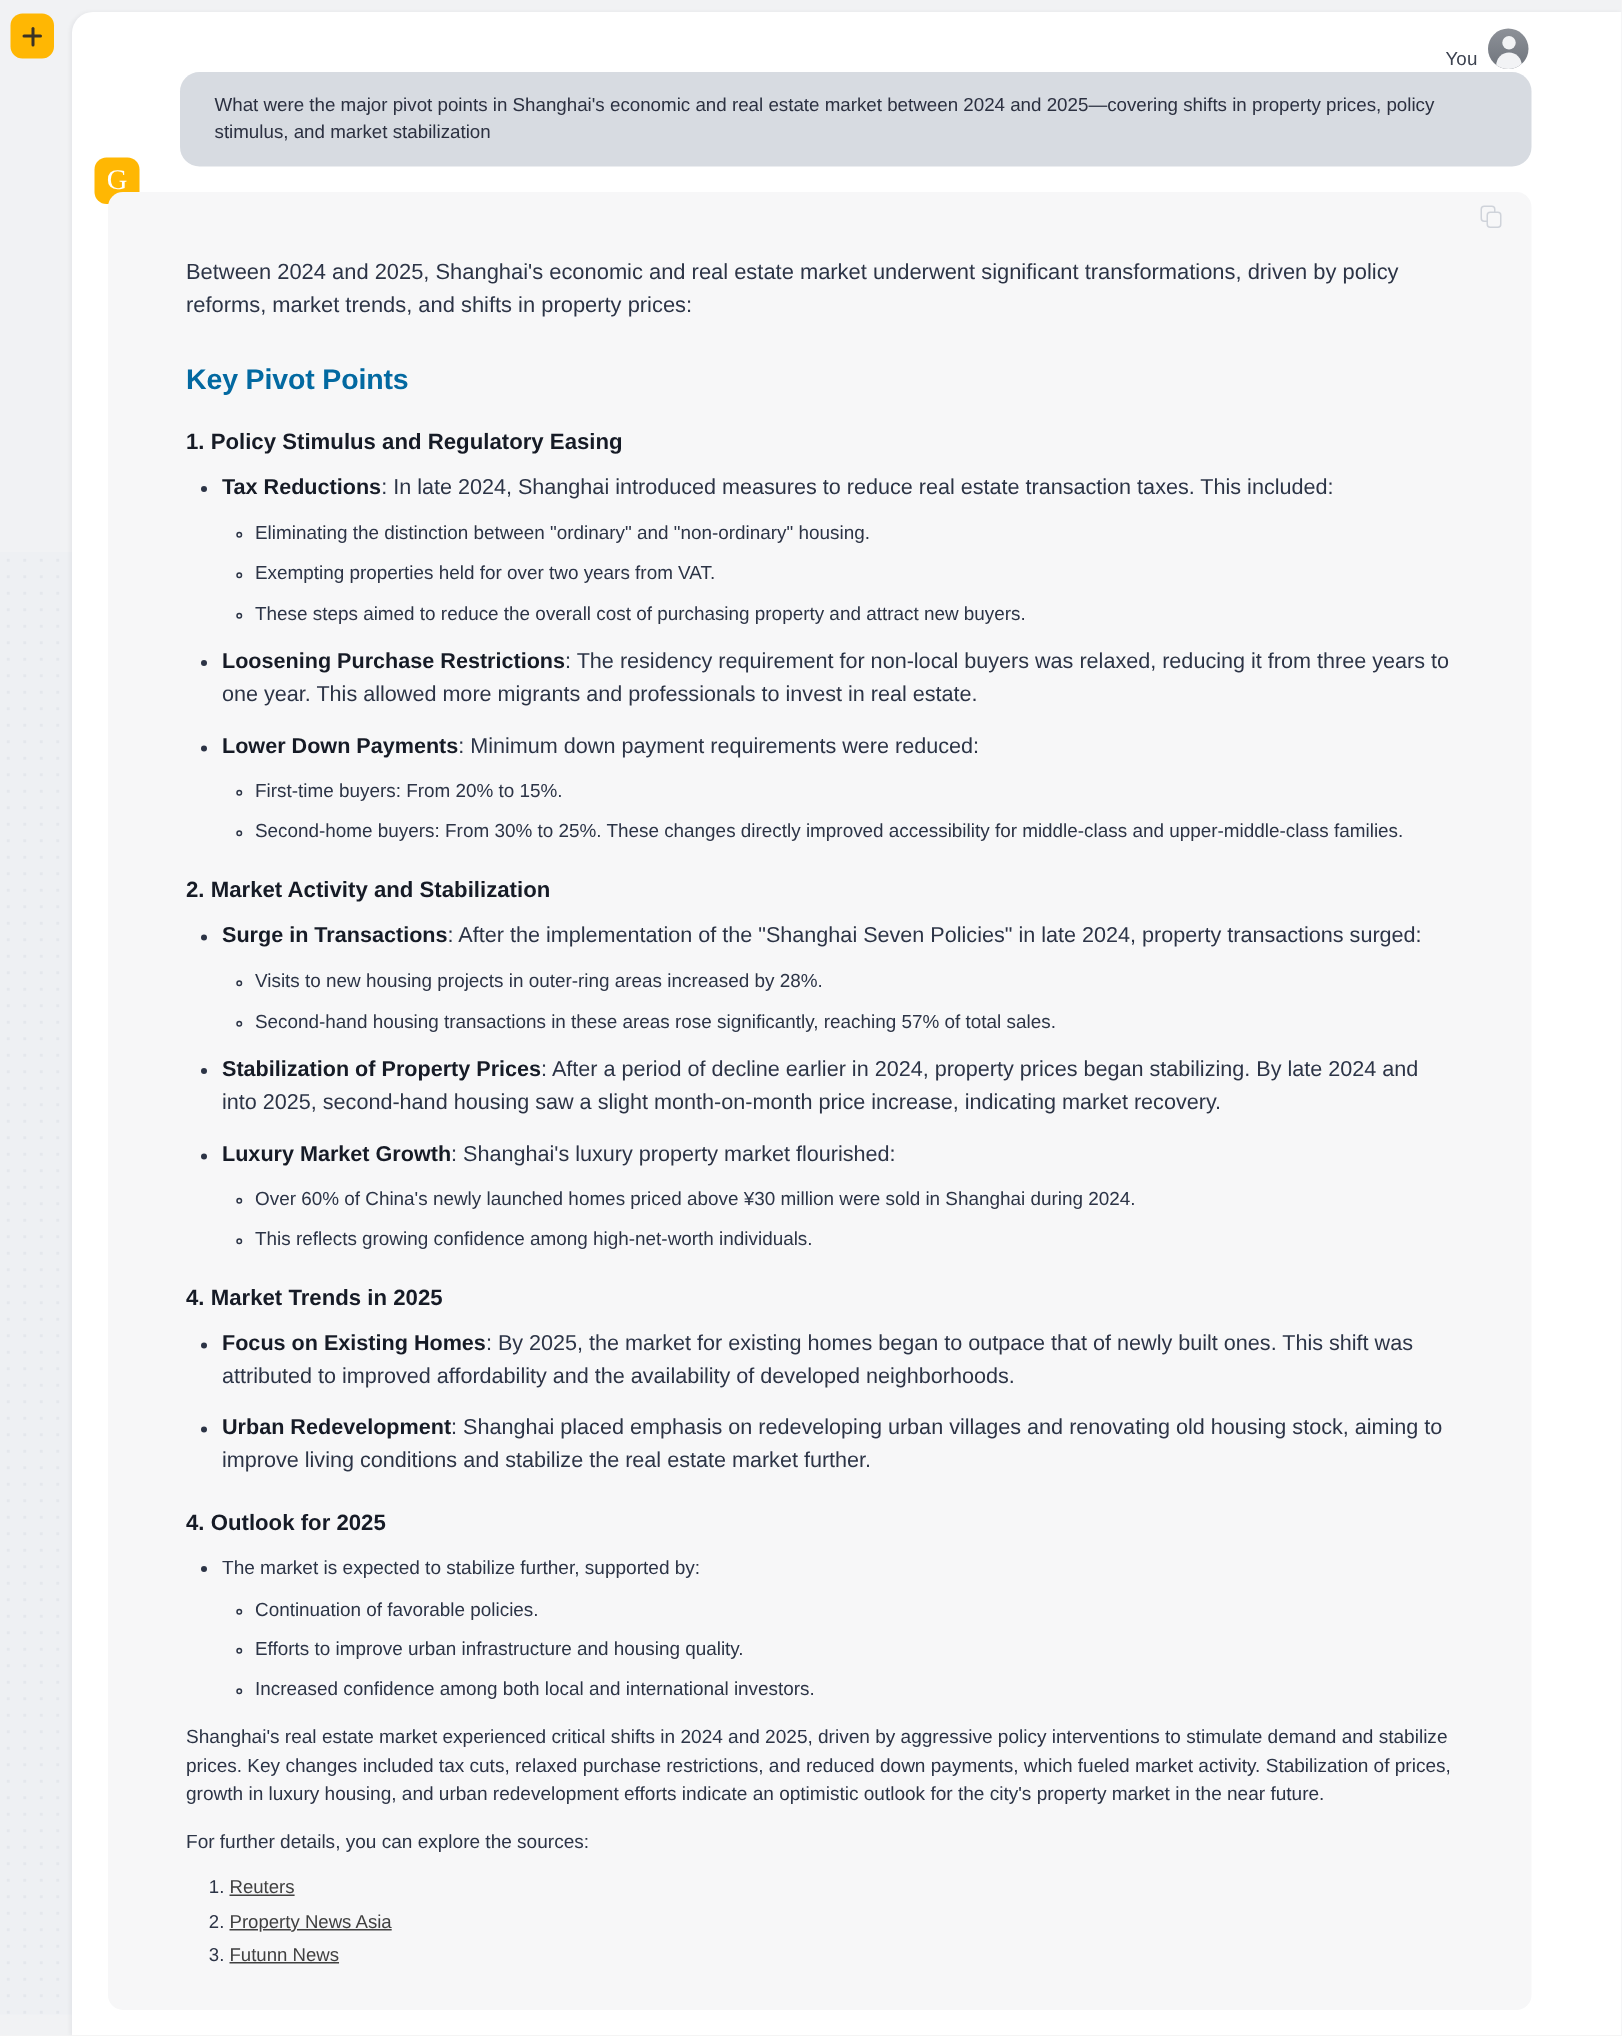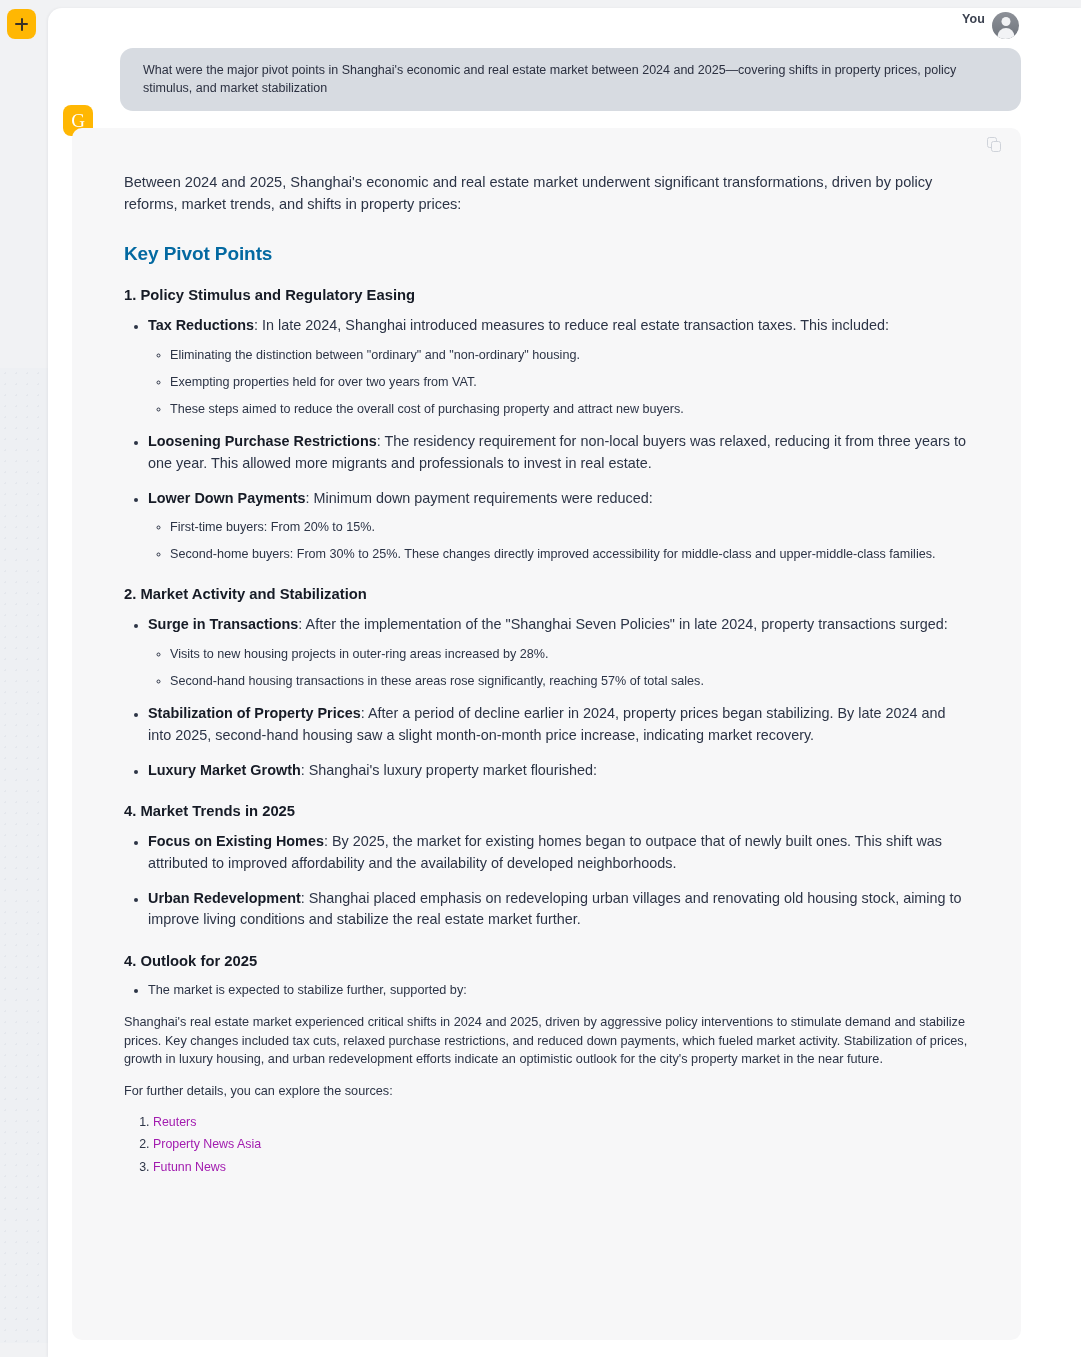--- a/index.html
+++ b/index.html
@@ -53,22 +53,22 @@
     background: #ffffff;
     border-radius: 14px 0 0 0;
     box-shadow: -1px 0 3px rgba(16,24,40,0.05);
   }
 
   
   .user-turn {
     position: absolute; left: 120px; top: 12px; width: 901px;
   }
   .user-head {
-    display: flex; align-items: flex-start; justify-content: flex-end;
-    gap: 7px; height: 34px; padding-right: 2px; font-weight: bold;
+    display: flex; align-items: flex-end; justify-content: flex-end;
+    gap: 7px; height: 34px; padding-right: 2px;
   }
   .user-name {
     font-size: 12.5px; color: #3c4250; letter-spacing: .1px;
   }
   .avatar {
     width: 27px; height: 27px; border-radius: 50%;
     background: linear-gradient(#8d9198, #6f747c);
     position: relative; overflow: hidden; flex: none;
   }
   .avatar .head {
@@ -154,21 +154,21 @@
   }
   .sources-intro { font-size: 12.7px !important; margin-bottom: 10px !important; }
 
   ol.sources {
     margin: 0; padding-left: 29px; list-style: decimal;
   }
   ol.sources li {
     font-size: 12.4px; line-height: 1.8; color: #2c3446;
   }
   ol.sources li a {
-    color: #a21caf; cursor: pointer;
+    color: #404040; text-decoration: underline; cursor: pointer;
   }
 </style>
 </head>
 <body>
 
 <div id="app">
 
   <div class="rail">
     <div class="new-chat-btn">
       <span class="plus"></span>
@@ -215,30 +215,37 @@
                 <li>Second-home buyers: From 30% to 25%. These changes directly improved accessibility for middle-class and upper-middle-class families.</li>
               </ul></li>
           </ul>
           <h3>2. Market Activity and Stabilization</h3>
           <ul class="l1">
             <li><b>Surge in Transactions</b><span>: After the implementation of the "Shanghai Seven Policies" in late 2024, property transactions surged:</span><ul class="l2">
                 <li>Visits to new housing projects in outer-ring areas increased by 28%.</li>
                 <li>Second-hand housing transactions in these areas rose significantly, reaching 57% of total sales.</li>
               </ul></li>
             <li><b>Stabilization of Property Prices</b><span>: After a period of decline earlier in 2024, property prices began stabilizing. By late 2024 and into 2025, second-hand housing saw a slight month-on-month price increase, indicating market recovery.</span></li>
-            <li><b>Luxury Market Growth</b><span>: Shanghai's luxury property market flourished:</span></li>
+            <li><b>Luxury Market Growth</b><span>: Shanghai's luxury property market flourished:</span><ul class="l2">
+                <li>Over 60% of China's newly launched homes priced above ¥30 million were sold in Shanghai during 2024.</li>
+                <li>This reflects growing confidence among high-net-worth individuals.</li>
+              </ul></li>
           </ul>
           <h3>4. Market Trends in 2025</h3>
           <ul class="l1">
             <li><b>Focus on Existing Homes</b><span>: By 2025, the market for existing homes began to outpace that of newly built ones. This shift was attributed to improved affordability and the availability of developed neighborhoods.</span></li>
             <li><b>Urban Redevelopment</b><span>: Shanghai placed emphasis on redeveloping urban villages and renovating old housing stock, aiming to improve living conditions and stabilize the real estate market further.</span></li>
           </ul>
           <h3>4. Outlook for 2025</h3>
           <ul class="l1">
-            <li style="font-size: 12.7px;"><span>The market is expected to stabilize further, supported by:</span></li>
+            <li style="font-size: 12.7px;"><span>The market is expected to stabilize further, supported by:</span><ul class="l2">
+                <li>Continuation of favorable policies.</li>
+                <li>Efforts to improve urban infrastructure and housing quality.</li>
+                <li>Increased confidence among both local and international investors.</li>
+              </ul></li>
           </ul>
         </div>
 
       <p class="summary-para">Shanghai's real estate market experienced critical shifts in 2024 and 2025, driven by aggressive policy interventions to stimulate demand and stabilize prices. Key changes included tax cuts, relaxed purchase restrictions, and reduced down payments, which fueled market activity. Stabilization of prices, growth in luxury housing, and urban redevelopment efforts indicate an optimistic outlook for the city's property market in the near future.</p>
       <p class="sources-intro">For further details, you can explore the sources:</p>
       <ol class="sources" id="sources-host">
           <li><a>Reuters</a></li>
           <li><a>Property News Asia</a></li>
           <li><a>Futunn News</a></li>
         </ol>

